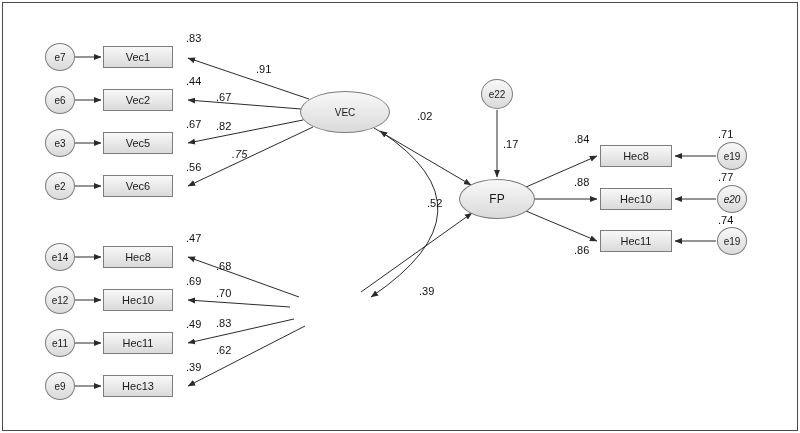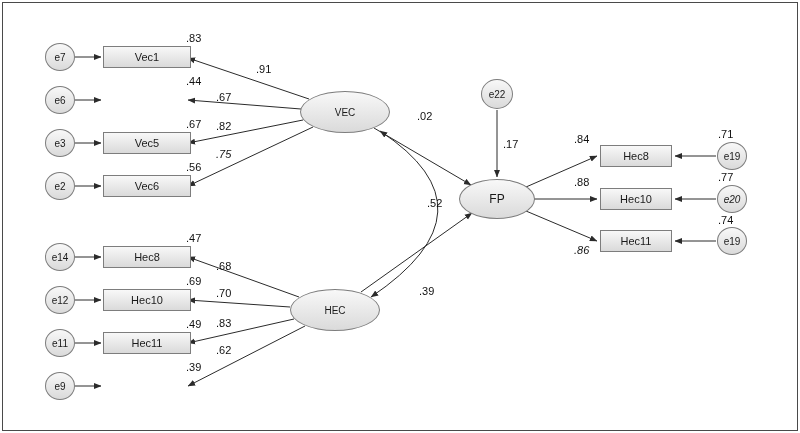--- a/index.html
+++ b/index.html
@@ -8,21 +8,21 @@
   .stage { position:relative; width:800px; height:433px; background:#fff; overflow:hidden; }
   .frame { position:absolute; inset:2px; border:1px solid #4a4a4a; z-index:0; }
   svg.connectors { position:absolute; left:0; top:0; z-index:1; }
   .node {
     position:absolute; z-index:2;
     display:flex; align-items:center; justify-content:center;
     background:linear-gradient(180deg,#f8f8f8 0%,#dadada 100%);
     border:1px solid #7d7d7d;
     color:#1a1a1a;
   }
-  .box { width:88px; height:22px; font-size:11px; }
+  .box { width:70px; height:22px; font-size:11px; }
   .box.sm { width:72px; }
   .ellipse { border-radius:50%; }
   .ellipse.lg { width:90px; height:42px; font-size:10px; }
   .ellipse.fp { width:76px; height:40px; font-size:12px; }
   .circle { border-radius:50%; width:30px; height:28px; font-size:10px; }
   .circle.e22 { width:32px; height:30px; }
   .val { position:absolute; z-index:3; font-size:11px; line-height:12px; color:#111; }
 </style>
 </head>
 <body>
@@ -74,68 +74,69 @@
       <path d="M 380 131 Q 500 210 371 297" marker-start="url(#ah)" marker-end="url(#ah)"></path>
     </g>
   </svg>
 
   <div class="node circle" style="left:45px;top:43px;">e7</div>
   <div class="node circle" style="left:45px;top:86px;">e6</div>
   <div class="node circle" style="left:45px;top:129px;">e3</div>
   <div class="node circle" style="left:45px;top:172px;">e2</div>
 
   <div class="node box" style="left:103px;top:46px;">Vec1</div>
+  <div class="node box" style="left:103px;top:89px;">Vec2</div>
   <div class="node box" style="left:103px;top:132px;">Vec5</div>
   <div class="node box" style="left:103px;top:175px;">Vec6</div>
 
   <div class="val" style="left:186px;top:32px;">.83</div>
   <div class="val" style="left:186px;top:75px;">.44</div>
   <div class="val" style="left:186px;top:118px;">.67</div>
   <div class="val" style="left:186px;top:161px;">.56</div>
 
   <div class="val" style="left:216px;top:63px;margin-left:40px;">.91</div>
   <div class="val" style="left:216px;top:91px;">.67</div>
   <div class="val" style="left:216px;top:120px;">.82</div>
-  <div class="val" style="left:216px;top:148px;font-style:italic;">.75</div>
+  <div class="val" style="left:232px;top:148px;font-style:italic;">.75</div>
 
   <div class="node ellipse lg" style="left:300px;top:91px;">VEC</div>
 
   <div class="node circle" style="left:45px;top:243px;">e14</div>
   <div class="node circle" style="left:45px;top:286px;">e12</div>
   <div class="node circle" style="left:45px;top:329px;">e11</div>
   <div class="node circle" style="left:45px;top:372px;">e9</div>
 
   <div class="node box" style="left:103px;top:246px;">Hec8</div>
   <div class="node box" style="left:103px;top:289px;">Hec10</div>
   <div class="node box" style="left:103px;top:332px;">Hec11</div>
+  <div class="node box" style="left:103px;top:375px;">Hec13</div>
 
   <div class="val" style="left:186px;top:232px;">.47</div>
   <div class="val" style="left:186px;top:275px;">.69</div>
   <div class="val" style="left:186px;top:318px;">.49</div>
   <div class="val" style="left:186px;top:361px;">.39</div>
 
   <div class="val" style="left:216px;top:260px;">.68</div>
   <div class="val" style="left:216px;top:287px;">.70</div>
   <div class="val" style="left:216px;top:317px;">.83</div>
   <div class="val" style="left:216px;top:344px;">.62</div>
 
-  <div class="node ellipse lg" style="left:290px;top:289px;">HEC</div>
 
   <div class="node circle e22" style="left:481px;top:79px;">e22</div>
   <div class="val" style="left:503px;top:138px;">.17</div>
 
   <div class="node ellipse fp" style="left:459px;top:179px;">FP</div>
 
   <div class="node box sm" style="left:600px;top:145px;">Hec8</div>
   <div class="node box sm" style="left:600px;top:188px;">Hec10</div>
   <div class="node box sm" style="left:600px;top:230px;">Hec11</div>
 
   <div class="val" style="left:574px;top:133px;">.84</div>
   <div class="val" style="left:574px;top:176px;">.88</div>
-  <div class="val" style="left:574px;top:244px;font-style:italic;">.86</div>
+  <div class="val" style="left:574px;top:244px;">.86</div>
 
   <div class="node circle" style="left:717px;top:142px;">e19</div>
   <div class="node circle" style="left:717px;top:185px;font-style:italic;">e20</div>
   <div class="node circle" style="left:717px;top:227px;">e19</div>
 
   <div class="val" style="left:718px;top:128px;">.71</div>
   <div class="val" style="left:718px;top:171px;text-align:right;">.77</div>
   <div class="val" style="left:718px;top:214px;">.74</div>
 
   <div class="val" style="left:417px;top:110px;">.02</div>

